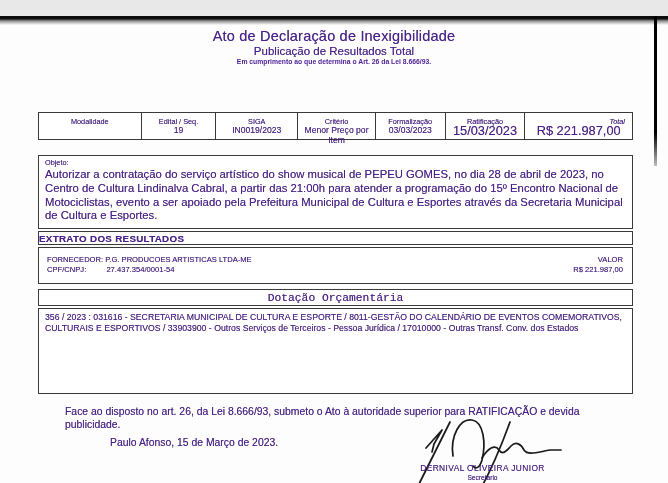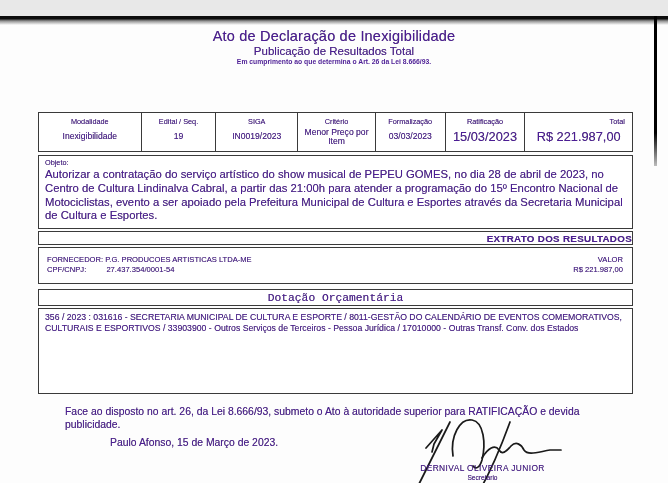--- a/index.html
+++ b/index.html
@@ -27,34 +27,34 @@
   .hdr .title{font-size:14.5px;letter-spacing:.2px;}
   .hdr .subtitle{font-size:11.5px;margin-top:1px;}
   .hdr .note{font-size:6.8px;font-weight:bold;margin-top:1px;}
   
   .bx{position:absolute;left:38px;width:595px;border:1px solid #3a3a3a;box-sizing:border-box;background:#fff;}
   
   .ref-box{top:75px;height:22px;}
   .ref-label{position:absolute;left:8px;top:3px;font-size:7.3px;}
   .ref-value{position:absolute;left:60px;top:1px;font-size:15.5px;letter-spacing:.5px;}
   
-  .tbl{top:96px;height:40px;display:flex;}
+  .tbl{top:96px;height:28px;display:flex;}
   .cell{box-sizing:border-box;display:flex;flex-direction:column;height:100%;}
   .cell + .cell{border-left:1px solid #3a3a3a;}
   .cell .h{font-size:7.3px;text-align:center;padding-top:4px;}
   .cell .v{flex:1;display:flex;align-items:center;justify-content:center;text-align:center;font-size:8.6px;line-height:9.5px;padding:0 3px 3px;}
   .cell.big .v{font-size:12.8px;}
-  .cell.total .h{text-align:right;padding-right:7px;}
+  .cell.total .h{text-align:right;padding-right:7px;font-style:italic;}
   .c0{width:102px}.c1{width:75px}.c2{width:82px}.c3{width:78px}.c4{width:70px}.c5{width:80px}.c6{width:108px}
   
   .obj-box{top:139px;height:74px;padding:2px 6px;}
   .obj-label{font-size:7.3px;}
   .obj-text{font-size:11.3px;line-height:13.8px;margin-top:1px;}
   
-  .ext-band{top:215px;height:14px;display:flex;align-items:center;justify-content:flex-end;}
+  .ext-band{top:215px;height:14px;display:flex;align-items:center;justify-content:flex-start;}
   .ext-band .t{font-size:9.8px;font-weight:bold;letter-spacing:.3px;}
   
   .forn-box{top:231px;height:37px;font-size:7.6px;padding-left:12px;}
   .forn-row{position:absolute;left:8px;top:7px;}
   .forn-row2{position:absolute;left:8px;top:17px;}
   .forn-cnpj-val{display:inline-block;margin-left:18px;}
   .valor-lbl{position:absolute;right:9px;top:7px;}
   .valor-val{position:absolute;right:9px;top:17px;}
   
   .dot-band{top:273px;height:17px;display:flex;align-items:center;justify-content:center;font-family:Liberation Mono, monospace;}
@@ -82,21 +82,20 @@
   <div class="hdr">
     <div class="title txt">Ato de Declaração de Inexigibilidade</div>
     <div class="subtitle txt">Publicação de Resultados Total</div>
     <div class="note">Em cumprimento ao que determina o Art. 26 da Lei 8.666/93.</div>
   </div>
 
 
   <div class="bx tbl">
     <div class="cell c0">
       <div class="h txt">Modalidade</div>
-      <div class="v txt">Inexigibilidade</div>
     </div>
     <div class="cell c1">
       <div class="h txt">Edital / Seq.</div>
       <div class="v txt">19</div>
     </div>
     <div class="cell c2">
       <div class="h txt">SIGA</div>
       <div class="v txt">IN0019/2023</div>
     </div>
     <div class="cell c3">

